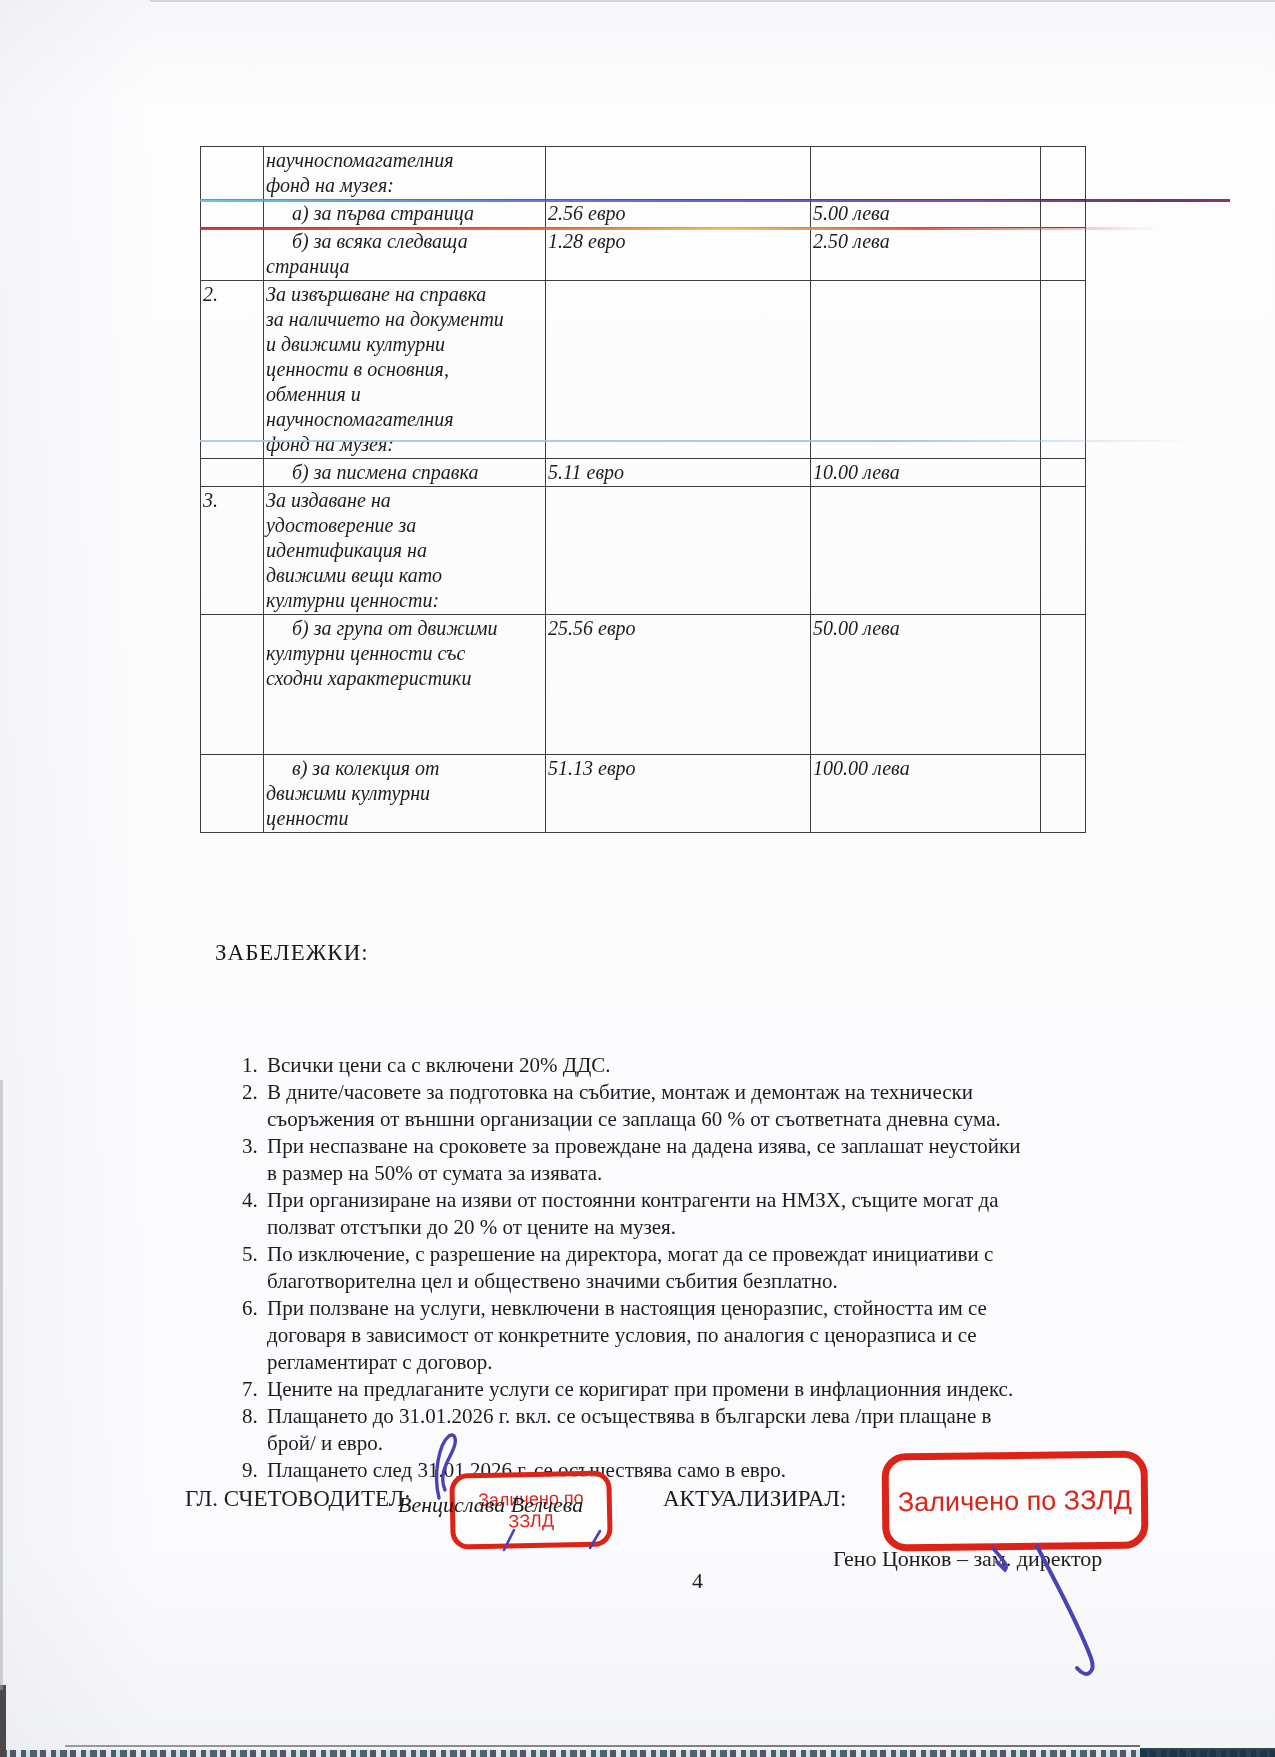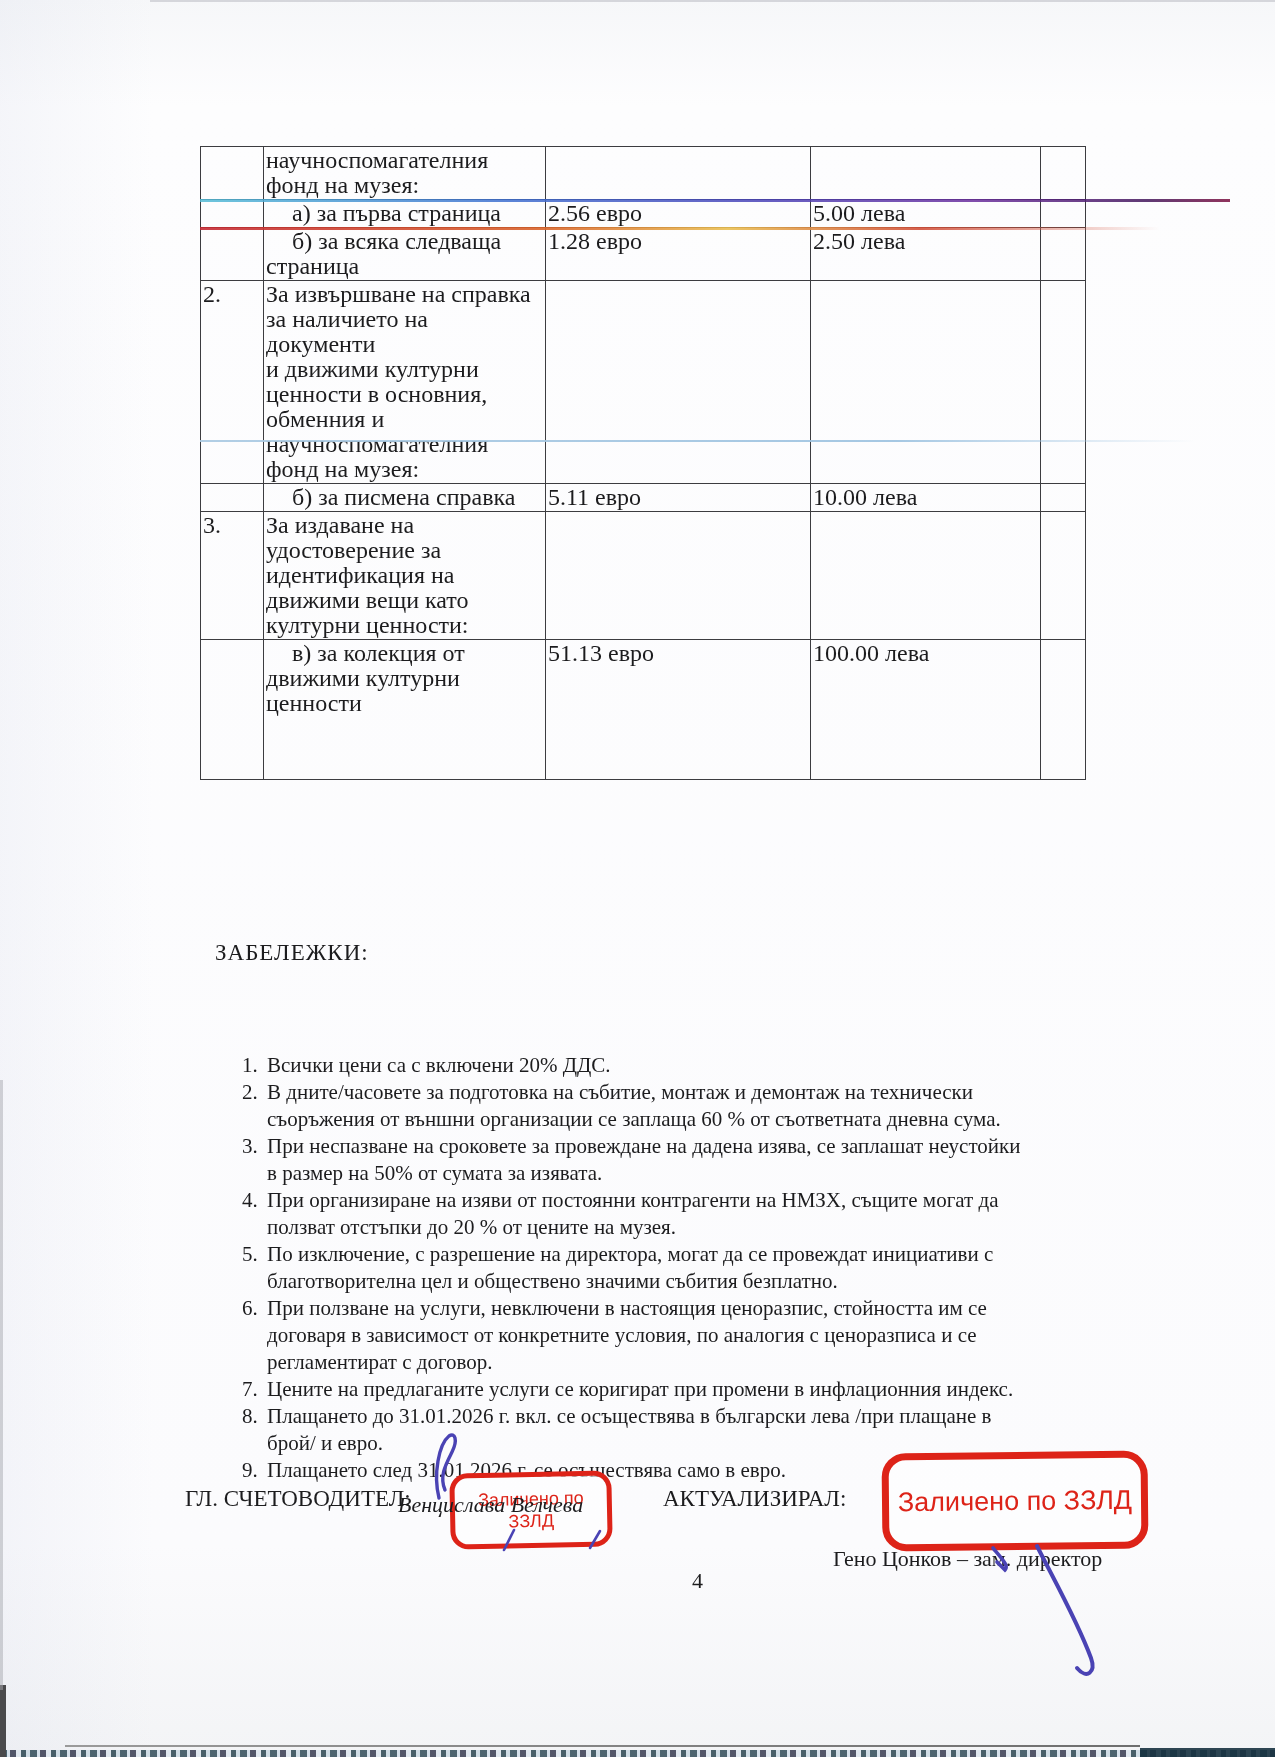--- a/index.html
+++ b/index.html
@@ -11,21 +11,21 @@
       linear-gradient(90deg, rgba(205,210,228,.18), rgba(255,255,255,0) 12%),
       linear-gradient(180deg, #f6f7f9 0%, #fdfdfe 6%, #fbfbfd 88%, #f3f4f6 100%);
     font-family:"Liberation Serif","DejaVu Serif",serif;
     color:#1c1c1e;
     overflow:hidden;
   }
   
   table.price{
     position:absolute;left:200px;top:146px;width:885px;
     border-collapse:collapse;table-layout:fixed;
-    font-size:24px;line-height:25px;
+    font-size:20px;line-height:25px;font-style:italic;
   }
   table.price td{
     border:1px solid #3c3c40;
     vertical-align:top;
     padding:1px 2px;
     white-space:pre-line;
     overflow:hidden;
   }
   td.c-num{padding-left:10px;}
   td.c-desc.sub{text-indent:26px;}
@@ -151,20 +151,29 @@
         </tr>
         <tr>
           <td class="c-num">3.</td>
           <td class="c-desc">За издаване на
 удостоверение за
 идентификация на
 движими вещи като
 културни ценности:</td>
           <td class="c-euro"></td>
           <td class="c-leva"></td>
+          <td class="c-extra"></td>
+        </tr>
+        <tr>
+          <td class="c-num"></td>
+          <td class="c-desc sub">б) за група от движими
+културни ценности със
+сходни характеристики</td>
+          <td class="c-euro">25.56 евро</td>
+          <td class="c-leva">50.00 лева</td>
           <td class="c-extra"></td>
         </tr>
         <tr>
           <td class="c-num"></td>
           <td class="c-desc sub">в) за колекция от
 движими културни
 ценности</td>
           <td class="c-euro">51.13 евро</td>
           <td class="c-leva">100.00 лева</td>
           <td class="c-extra"></td>

